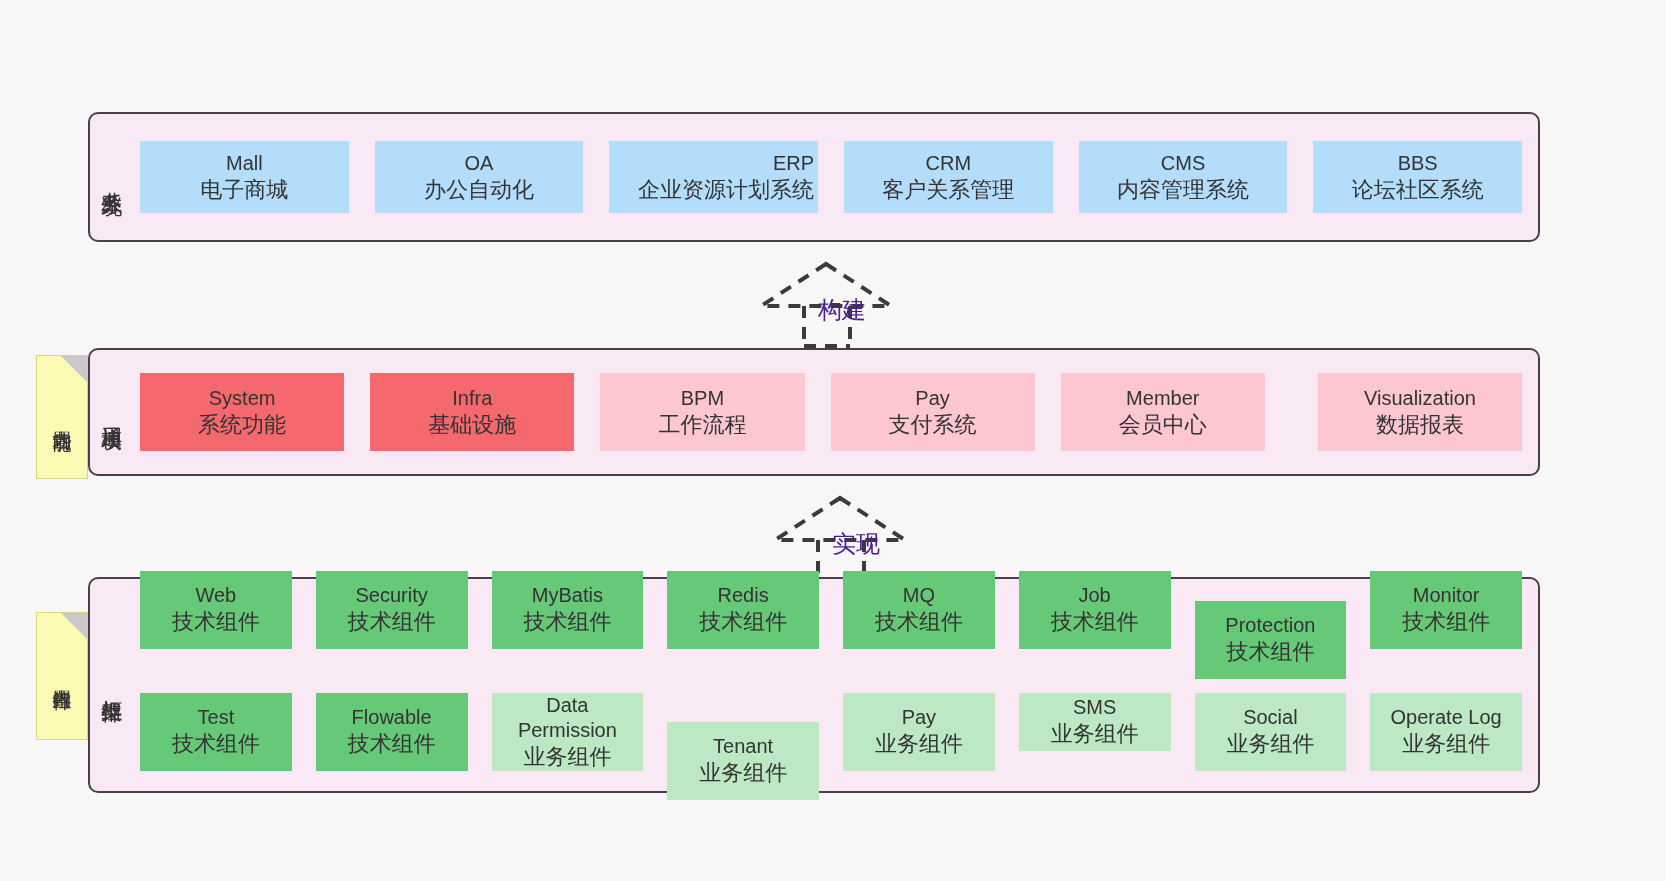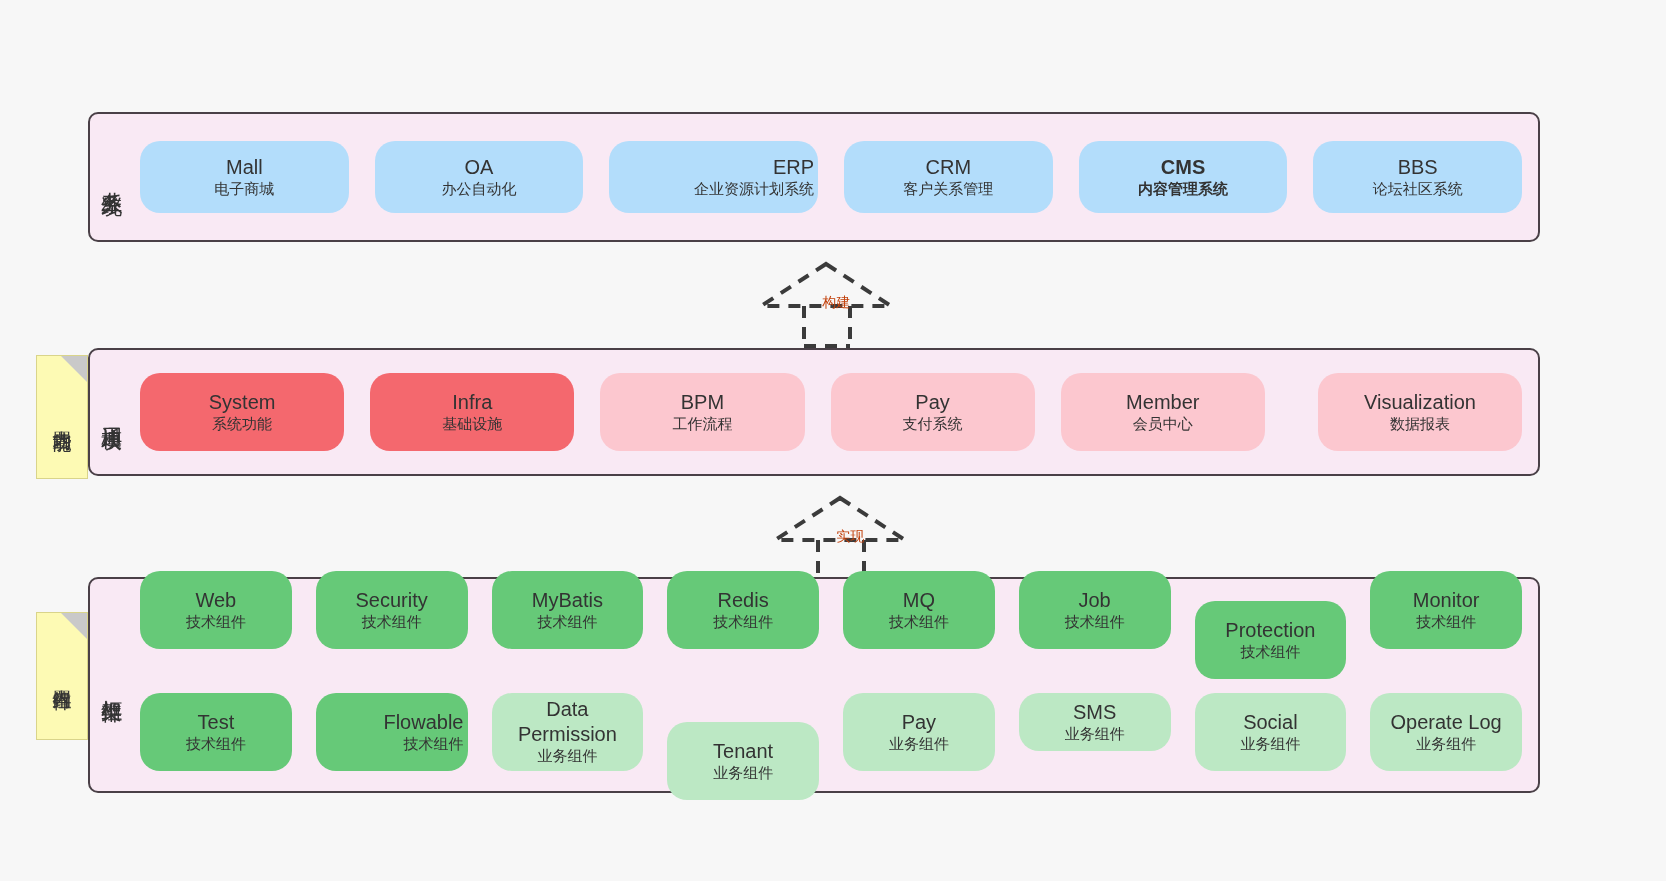--- a/index.html
+++ b/index.html
@@ -61,32 +61,32 @@
     gap: 26px;
     align-items: stretch;
   }
   .node {
     flex: 1 1 0;
     min-width: 0;
     display: flex;
     flex-direction: column;
     align-items: center;
     justify-content: center;
-    border-radius: 20px;
+    border-radius: 0;
     text-align: center;
     padding: 10px 4px;
     box-sizing: border-box;
   }
   .node .ntitle {
     font-size: 20px;
     line-height: 1.25;
     white-space: nowrap;
   }
   .node .nsub {
-    font-size: 15px;
+    font-size: 22px;
     line-height: 1.25;
     white-space: nowrap;
   }
   .node.wrap .ntitle { white-space: normal; }
 
   
   .c-blue        { background: #b3ddfb; }
   .c-red         { background: #f4686e; }
   .c-pink        { background: #fcc7cf; }
   .c-green       { background: #66c978; }
@@ -121,22 +121,22 @@
   }
 
   
   .arrow {
     position: absolute;
   }
   .arrow .alabel {
     position: absolute;
     left: 50%;
     transform: translateX(-22%);
-    font-size: 14px;
-    color: #c2410c;
+    font-size: 24px;
+    color: #4c1d95;
     background: transparent;
     white-space: nowrap;
     user-select: none;
   }
 </style>
 </head>
 <body>
 
 <div id="canvas">
 
@@ -153,21 +153,21 @@
           <div class="nsub">办公自动化</div>
         </div>
         <div class="node c-blue" style="height:72px;align-items:flex-end;">
           <div class="ntitle">ERP</div>
           <div class="nsub">企业资源计划系统</div>
         </div>
         <div class="node c-blue" style="height:72px;">
           <div class="ntitle">CRM</div>
           <div class="nsub">客户关系管理</div>
         </div>
-        <div class="node c-blue" style="height:72px;font-weight:bold;">
+        <div class="node c-blue" style="height:72px;">
           <div class="ntitle">CMS</div>
           <div class="nsub">内容管理系统</div>
         </div>
         <div class="node c-blue" style="height:72px;">
           <div class="ntitle">BBS</div>
           <div class="nsub">论坛社区系统</div>
         </div>
       </div>
     </div>
   </div>
@@ -269,21 +269,21 @@
           <div class="ntitle">Monitor</div>
           <div class="nsub">技术组件</div>
         </div>
       </div>
 
       <div class="band-row" style="gap:24px;">
         <div class="node c-green" style="height:78px;">
           <div class="ntitle">Test</div>
           <div class="nsub">技术组件</div>
         </div>
-        <div class="node c-green" style="height:78px;align-items:flex-end;">
+        <div class="node c-green" style="height:78px;">
           <div class="ntitle">Flowable</div>
           <div class="nsub">技术组件</div>
         </div>
         <div class="node c-lightgreen wrap" style="height:78px;">
           <div class="ntitle">Data Permission</div>
           <div class="nsub">业务组件</div>
         </div>
         <div class="node c-lightgreen" style="height:78px;margin-top:29px;">
           <div class="ntitle">Tenant</div>
           <div class="nsub">业务组件</div>

